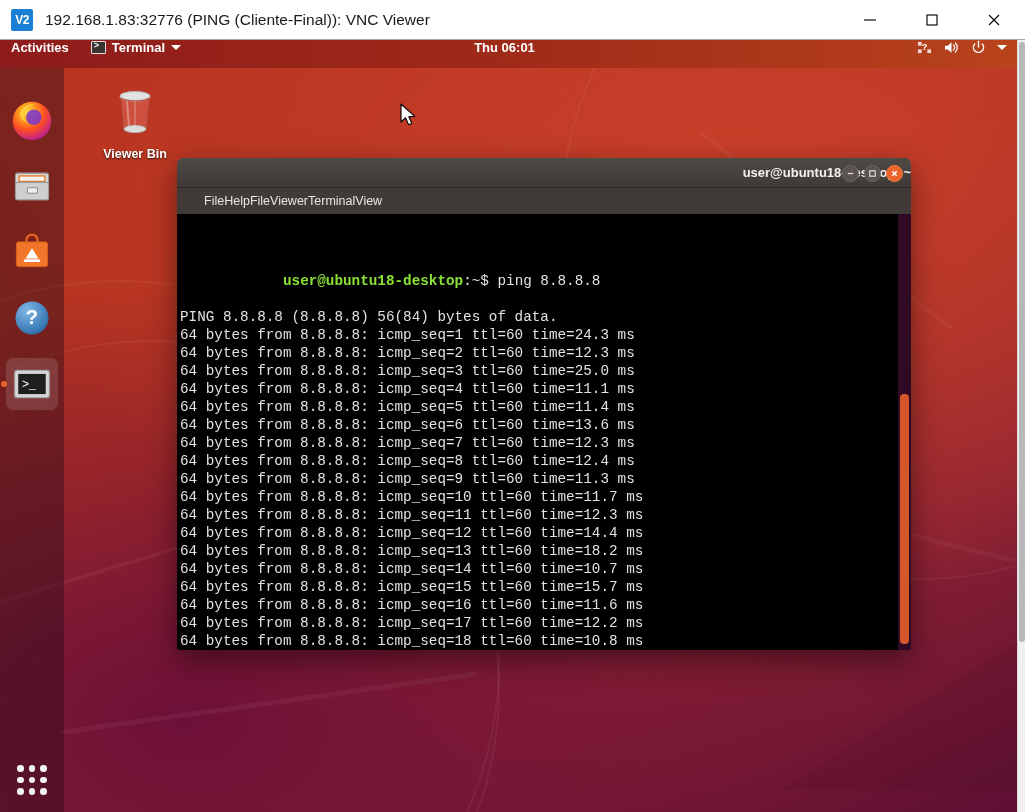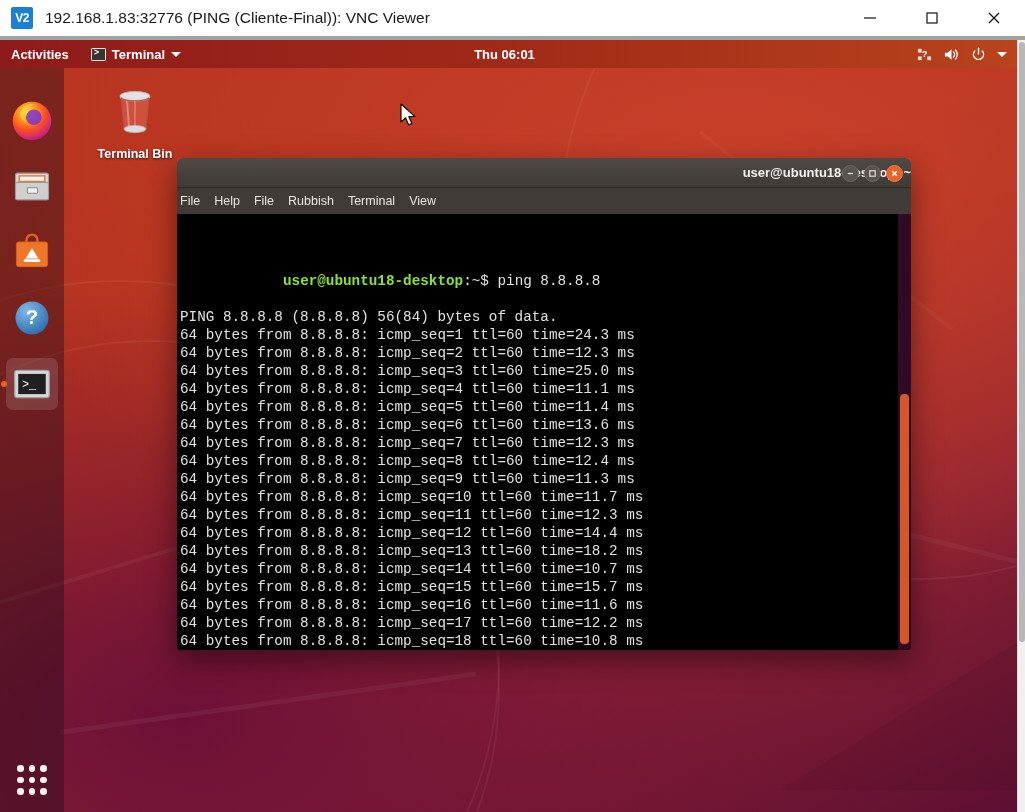--- a/index.html
+++ b/index.html
@@ -21,21 +21,21 @@
     height: 812px;
     background: #ffffff;
   }
 
   .vnc-titlebar {
     position: absolute;
     left: 0; top: 0;
     width: 1025px;
     height: 40px;
     background: #ffffff;
-    border-bottom: 4px solid #a3a3a3;
+    border-bottom: 1px solid #a3a3a3;
     display: flex;
     align-items: center;
   }
 
   .vnc-app-icon {
     width: 22px; height: 22px;
     margin-left: 11px;
     background: #1b7fd4;
     border-radius: 2px;
     color: #ffffff;
@@ -101,21 +101,21 @@
     position: absolute;
     left: 0; top: 0;
     width: 1017px;
     height: 28px;
     background: #1f1c1b;
     background: linear-gradient(to right, #8e1b1b 0%, #a02a18 50%, #b8431c 100%);
     color: #ffffff;
     font-size: 13px;
     font-weight: bold;
     display: flex;
-    align-items: center;
+    align-items: flex-start;
     z-index: 40;
   }
   .topbar-activities { margin-left: 11px; white-space: nowrap; }
   .topbar-appmenu {
     margin-left: 22px;
     display: flex; align-items: center; gap: 6px;
     white-space: nowrap;
   }
   .term-mini-icon {
     width: 15px; height: 13px;
@@ -250,22 +250,22 @@
     border: 1px solid #6d6563;
   }
   .tbtn.close { background: #e8642a; border-color: #f07a40; }
   .tbtn svg { display: block; }
 
   .term-menubar {
     height: 26px;
     background: #413b38;
     display: flex;
     align-items: center;
-    padding-left: 3px;
-    gap: 14px;
+    padding-left: 27px;
+    gap: 0;
     text-align: center;
   }
   .term-menu-item {
     font-size: 12.5px;
     color: #eae5e2;
     white-space: nowrap;
   }
 
   .term-body {
     position: relative;
@@ -482,21 +482,21 @@
 
     <div class="desktop-icon">
       <svg width="54" height="54" viewBox="0 0 54 54">
         <ellipse cx="27" cy="12" rx="15" ry="4.5" fill="#cfcfcf" stroke="#aaaaaa" stroke-width="1"></ellipse>
         <ellipse cx="27" cy="11" rx="15" ry="4.5" fill="#e2e2e2" stroke="#b5b5b5" stroke-width="1"></ellipse>
         <path d="M13 13 L16 44 a12 4 0 0 0 22 0 L41 13 a15 4.5 0 0 1 -28 0 z" fill="rgba(214,90,72,0.72)" stroke="#b7504a" stroke-width="1"></path>
         <ellipse cx="27" cy="44" rx="11" ry="3.6" fill="#dcdcdc" stroke="#b0b0b0" stroke-width="1"></ellipse>
         <path d="M19 16 L21 42" stroke="rgba(255,255,255,0.32)" stroke-width="2"></path>
         <path d="M27 16 L27 42" stroke="rgba(255,255,255,0.2)" stroke-width="2"></path>
       </svg>
-      <div class="label">Terminal Bin</div>
+      <div class="label">Viewer Bin</div>
     </div>
 
     <div class="terminal-window">
 
       <div class="term-titlebar">
         <div class="term-title-text">user@ubuntu18-desktop: ~</div>
         <div class="term-ctrls">
           <div class="tbtn">
             <svg width="9" height="9" viewBox="0 0 10 10">
               <line x1="2" y1="5" x2="8" y2="5" stroke="#e6e1de" stroke-width="1.4"></line>
@@ -513,21 +513,21 @@
               <line x1="7.5" y1="2.5" x2="2.5" y2="7.5" stroke="#ffffff" stroke-width="1.5"></line>
             </svg>
           </div>
         </div>
       </div>
 
       <div class="term-menubar">
         <span class="term-menu-item">File</span>
         <span class="term-menu-item">Help</span>
         <span class="term-menu-item">File</span>
-        <span class="term-menu-item">Rubbish</span>
+        <span class="term-menu-item">Viewer</span>
         <span class="term-menu-item">Terminal</span>
         <span class="term-menu-item">View</span>
       </div>
 
       <div class="term-body">
         <div class="term-text">
           <div class="term-line">
             <span class="prompt-user">user@ubuntu18-desktop</span><span class="prompt-path">:~$</span><span> ping 8.8.8.8</span>
           </div>
           <div id="term-lines"><div class="term-line">PING 8.8.8.8 (8.8.8.8) 56(84) bytes of data.</div><div class="term-line">64 bytes from 8.8.8.8: icmp_seq=1 ttl=60 time=24.3 ms</div><div class="term-line">64 bytes from 8.8.8.8: icmp_seq=2 ttl=60 time=12.3 ms</div><div class="term-line">64 bytes from 8.8.8.8: icmp_seq=3 ttl=60 time=25.0 ms</div><div class="term-line">64 bytes from 8.8.8.8: icmp_seq=4 ttl=60 time=11.1 ms</div><div class="term-line">64 bytes from 8.8.8.8: icmp_seq=5 ttl=60 time=11.4 ms</div><div class="term-line">64 bytes from 8.8.8.8: icmp_seq=6 ttl=60 time=13.6 ms</div><div class="term-line">64 bytes from 8.8.8.8: icmp_seq=7 ttl=60 time=12.3 ms</div><div class="term-line">64 bytes from 8.8.8.8: icmp_seq=8 ttl=60 time=12.4 ms</div><div class="term-line">64 bytes from 8.8.8.8: icmp_seq=9 ttl=60 time=11.3 ms</div><div class="term-line">64 bytes from 8.8.8.8: icmp_seq=10 ttl=60 time=11.7 ms</div><div class="term-line">64 bytes from 8.8.8.8: icmp_seq=11 ttl=60 time=12.3 ms</div><div class="term-line">64 bytes from 8.8.8.8: icmp_seq=12 ttl=60 time=14.4 ms</div><div class="term-line">64 bytes from 8.8.8.8: icmp_seq=13 ttl=60 time=18.2 ms</div><div class="term-line">64 bytes from 8.8.8.8: icmp_seq=14 ttl=60 time=10.7 ms</div><div class="term-line">64 bytes from 8.8.8.8: icmp_seq=15 ttl=60 time=15.7 ms</div><div class="term-line">64 bytes from 8.8.8.8: icmp_seq=16 ttl=60 time=11.6 ms</div><div class="term-line">64 bytes from 8.8.8.8: icmp_seq=17 ttl=60 time=12.2 ms</div><div class="term-line">64 bytes from 8.8.8.8: icmp_seq=18 ttl=60 time=10.8 ms</div></div>

